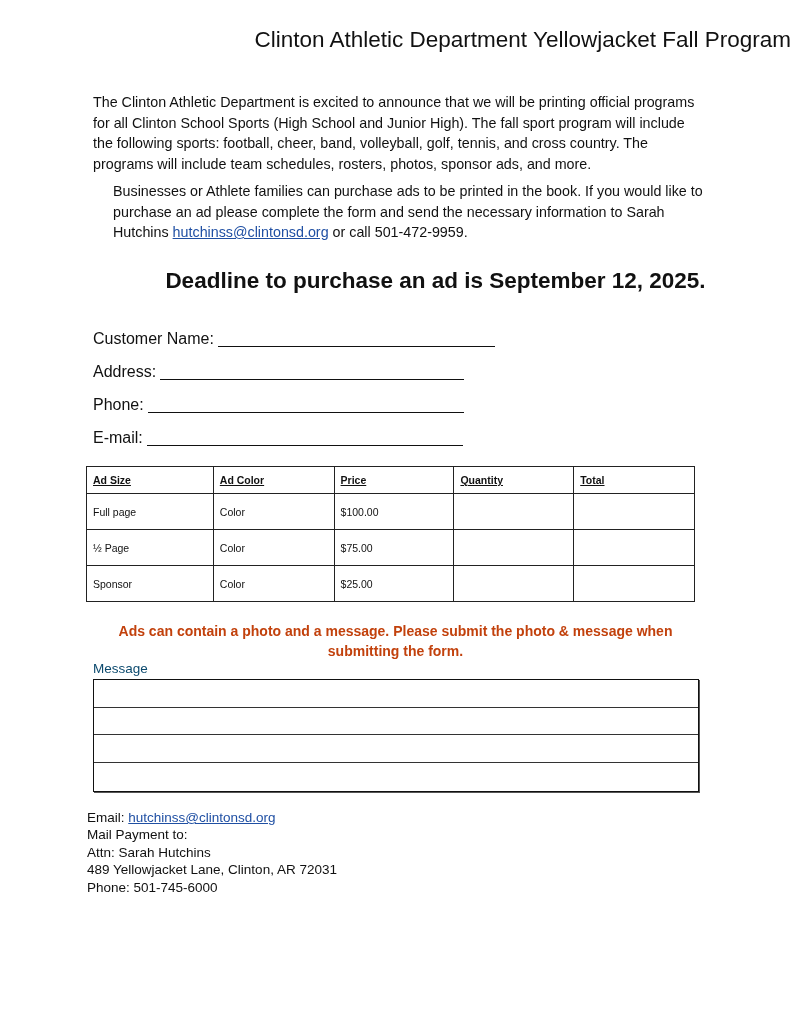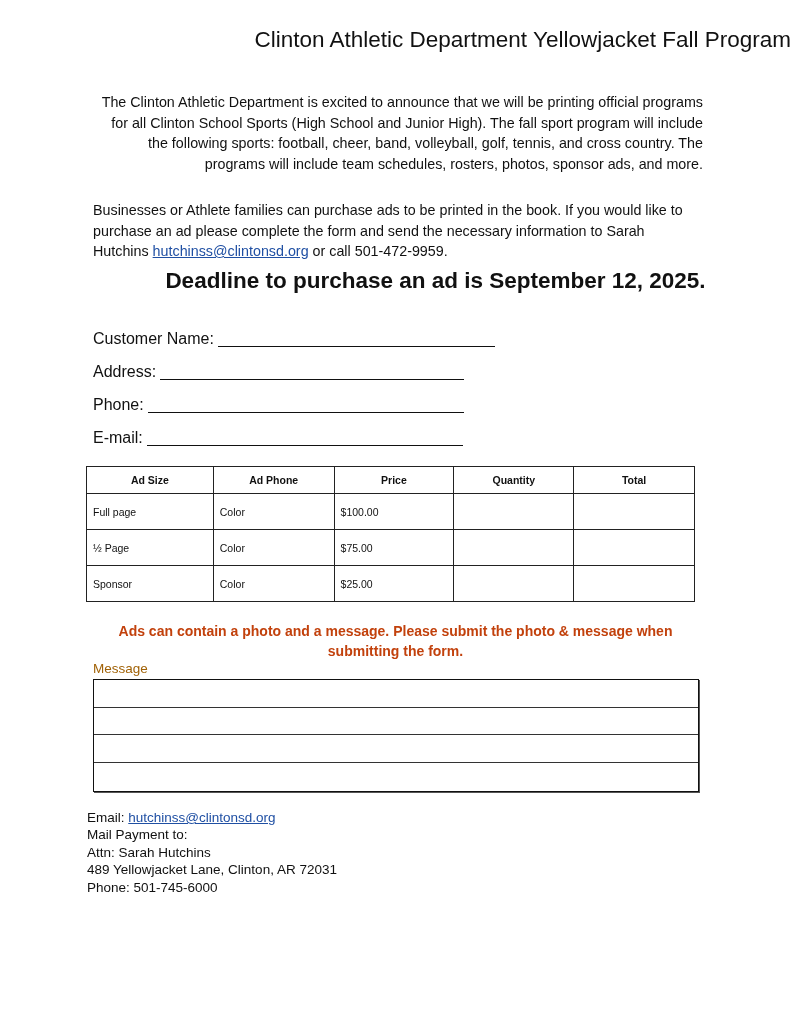--- a/index.html
+++ b/index.html
@@ -8,22 +8,22 @@
     font-family: "Liberation Sans", "DejaVu Sans", sans-serif; color: #111;
   }
   .title {
     position: absolute; left: 0; top: 26px; width: 791px; text-align: right;
     font-size: 22.5px; line-height: 28px; color: #111;
   }
   .para {
     position: absolute; left: 93px; width: 610px;
     font-size: 14.3px; line-height: 20.5px; color: #111;
   }
-  .p1 { top: 92px; text-align: right; }
-  .p2 { top: 200px; }
+  .p1 { top: 92px; }
+  .p2 { top: 181px; margin-left: 20px; }
   a.link { color: #1f4fa3; text-decoration: underline; }
   .deadline {
     position: absolute; left: 0; top: 267px; width: 791px; text-align: center;
     font-size: 22.5px; font-weight: bold; line-height: 28px; color: #111; padding-left: 40px;
   }
   .field {
     position: absolute; left: 93px; font-size: 16px; line-height: 16px; color: #111;
     display: flex; align-items: flex-end;
   }
   .field .line { border-bottom: 1.5px solid #111; height: 12px; margin-left: 4px; }
@@ -32,28 +32,28 @@
   .f-phone { top: 397px; align-items: flex-end; }
   .f-email { top: 430px; }
 
   table.ads {
     position: absolute; left: 86px; top: 466px; width: 609px; height: 136px;
     border-collapse: collapse; font-size: 10.5px; color: #111;
   }
   table.ads th, table.ads td {
     border: 1.5px solid #222; height: 26px; padding: 0 6px;
   }
-  table.ads th { font-weight: bold; text-align: center; }
+  table.ads th { font-weight: bold; text-align: left; text-decoration: underline; }
   table.ads td { text-align: left; }
   .note {
     position: absolute; left: 93px; top: 622px; width: 605px; text-align: center;
     font-size: 14px; font-weight: bold; line-height: 19.5px; color: #c2410c;
   }
   .msg-label {
-    position: absolute; left: 93px; top: 661px; font-size: 13.5px; line-height: 16px; color: #a16207;
+    position: absolute; left: 93px; top: 661px; font-size: 13.5px; line-height: 16px; color: #0c4a6e;
   }
   .msg-box {
     position: absolute; left: 93px; top: 679px; width: 604px; height: 111px;
     border: 1.5px solid #111; box-shadow: 1px 1px 0 #555;
   }
   .msg-line {
     height: 26.5px; border-bottom: 1.5px solid #333;
   }
   .msg-line:last-child { border-bottom: none; }
   .contact {
@@ -93,21 +93,21 @@
   <colgroup>
     <col style="width:127px">
       <col style="width:121px">
       <col style="width:120px">
       <col style="width:120px">
       <col style="width:121px">
   </colgroup>
   <thead>
     <tr>
       <th>Ad Size</th>
-      <th>Ad Phone</th>
+      <th>Ad Color</th>
       <th>Price</th>
       <th>Quantity</th>
       <th>Total</th>
     </tr>
   </thead>
   <tbody>
     <tr>
       <td>Full page</td>
       <td>Color</td>
       <td>$100.00</td>

